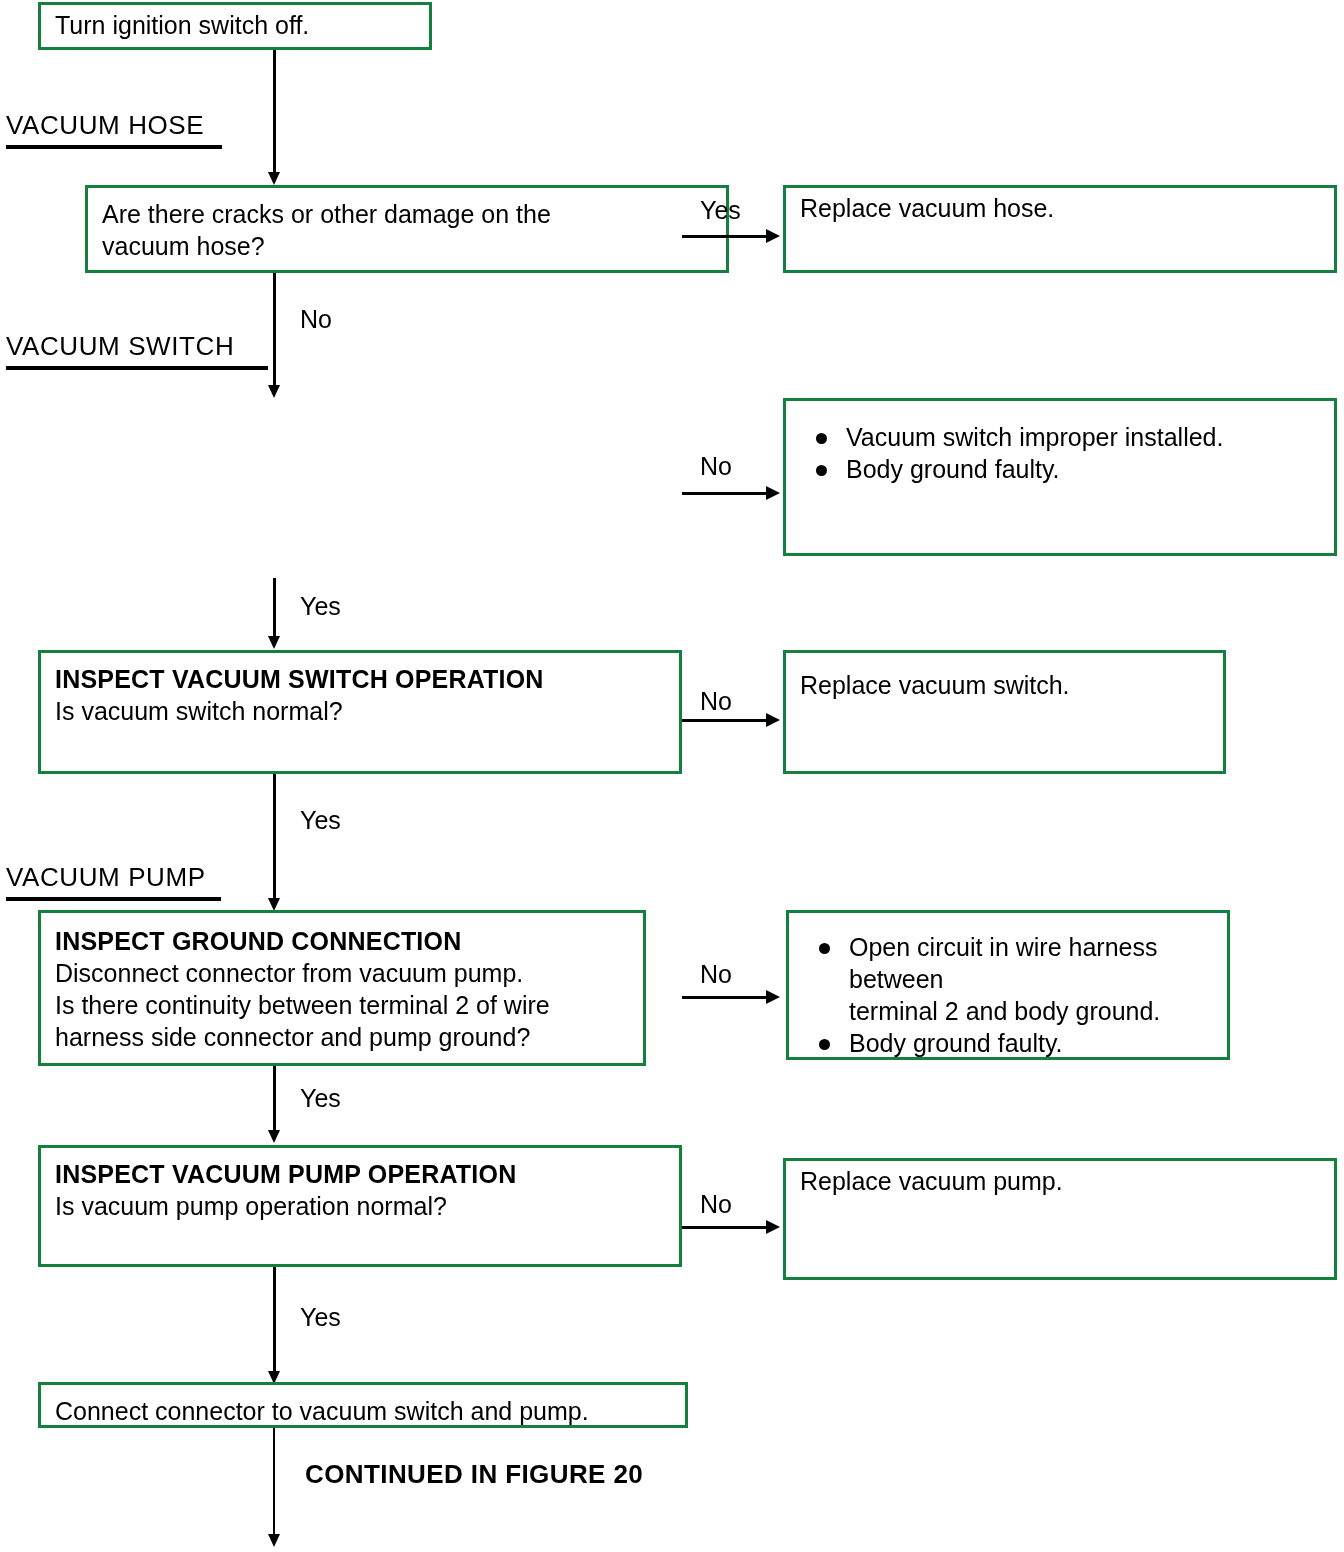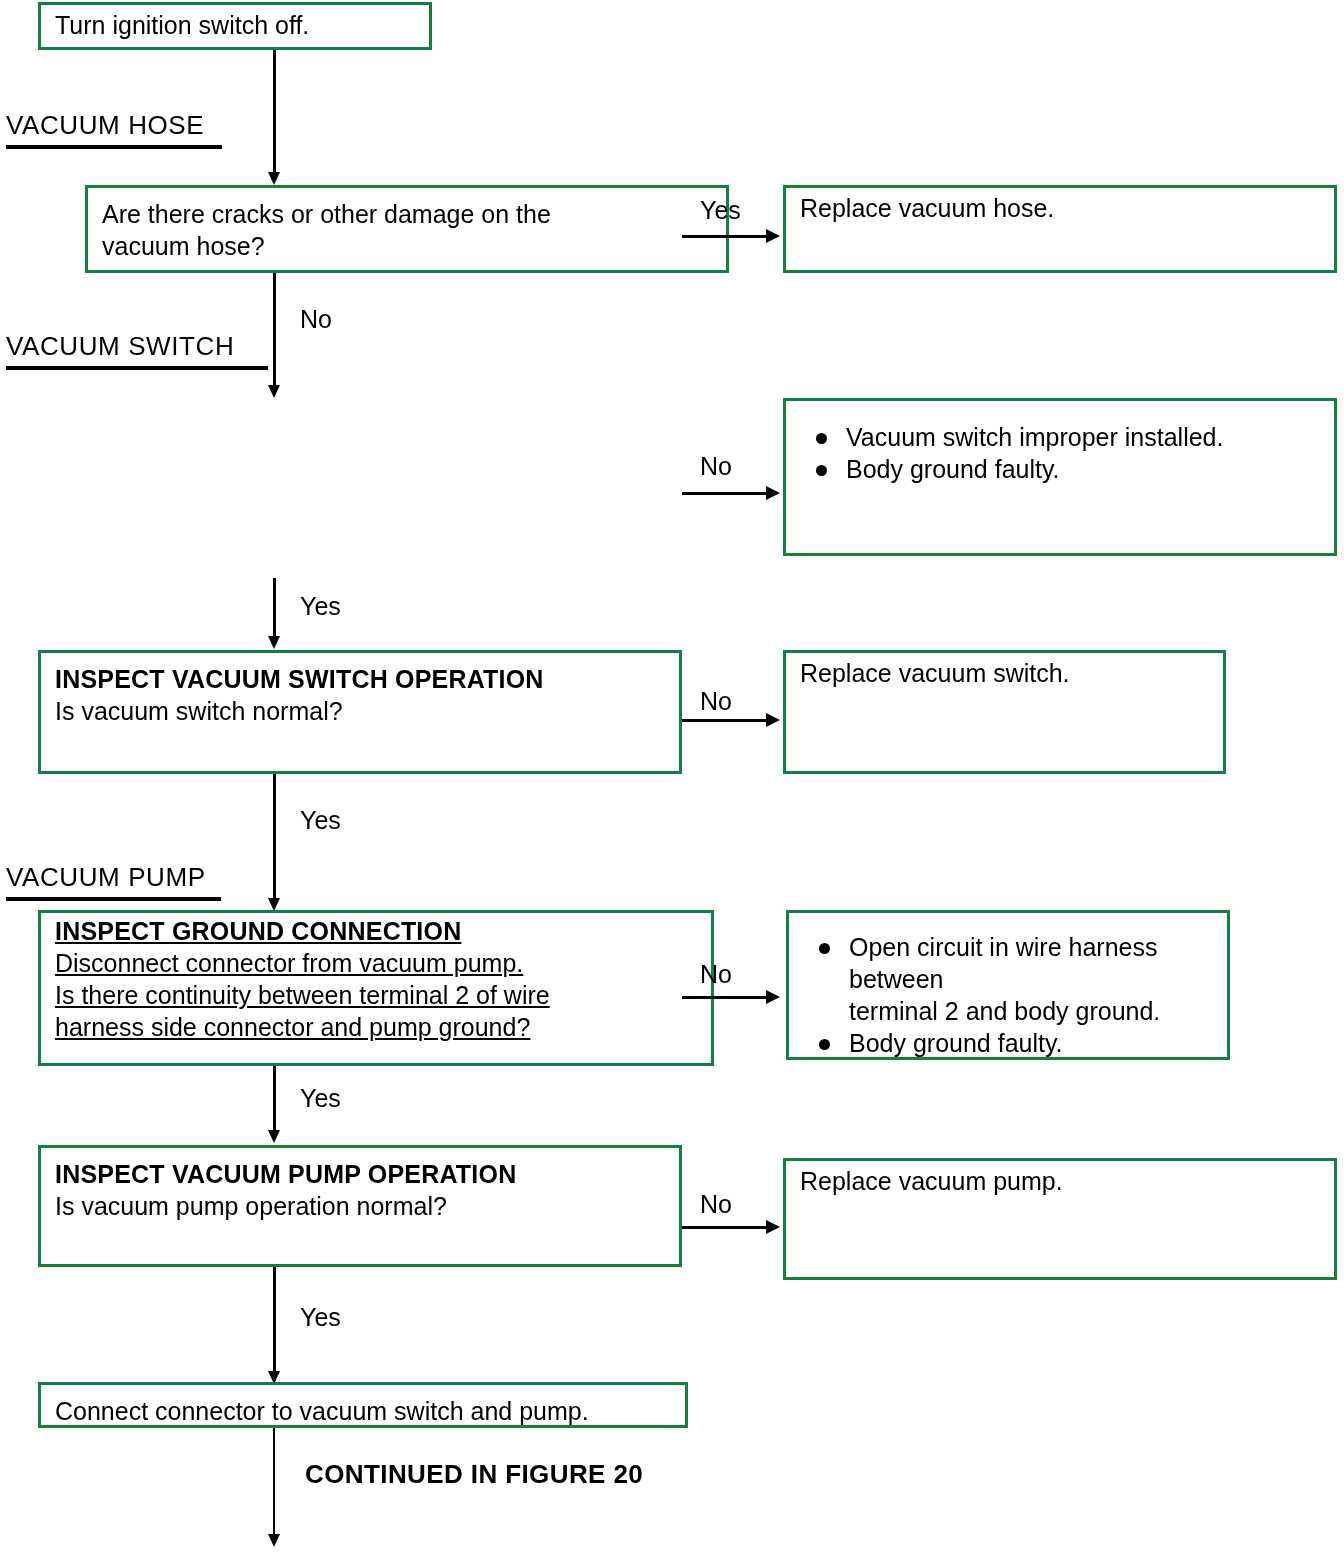--- a/index.html
+++ b/index.html
@@ -173,34 +173,34 @@
 
   <div class="box" style="left:38px; top:650px; width:644px; height:124px; padding-top:10px;">
     <div class="box-title">INSPECT VACUUM SWITCH OPERATION</div>
     <div class="box-text">Is vacuum switch normal?</div>
   </div>
 
   <div class="hline" style="left:682px; top:719px; width:86px;"></div>
   <div class="arrow-right" style="left:766px; top:713px;"></div>
   <div class="edge-label" style="left:700px; top:687px;">No</div>
 
-  <div class="box" style="left:783px; top:650px; width:443px; height:124px; padding-top:4px;">
+  <div class="box" style="left:783px; top:650px; width:443px; height:124px; padding-top:16px;">
     <div class="box-text single">Replace vacuum switch.</div>
   </div>
 
   <div class="vline" style="left:273px; top:774px; height:128px;"></div>
   <div class="arrow-down" style="left:268px; top:898px;"></div>
   <div class="edge-label" style="left:300px; top:806px;">Yes</div>
 
   <div class="section-label" style="left:6px; top:862px; width:215px;">
     <span>VACUUM PUMP</span>
     <span class="rule"></span>
   </div>
 
-  <div class="box" style="left:38px; top:910px; width:676px; height:156px; padding-top:2px;text-decoration:underline;">
+  <div class="box" style="left:38px; top:910px; width:608px; height:156px; padding-top:12px;">
     <div class="box-title">INSPECT GROUND CONNECTION</div>
     <div class="box-text">Disconnect connector from vacuum pump.</div>
     <div class="box-text">Is there continuity between terminal 2 of wire</div>
     <div class="box-text">harness side connector and pump ground?</div>
   </div>
 
   <div class="hline" style="left:682px; top:996px; width:86px;"></div>
   <div class="arrow-right" style="left:766px; top:990px;"></div>
   <div class="edge-label" style="left:700px; top:960px;">No</div>
 

